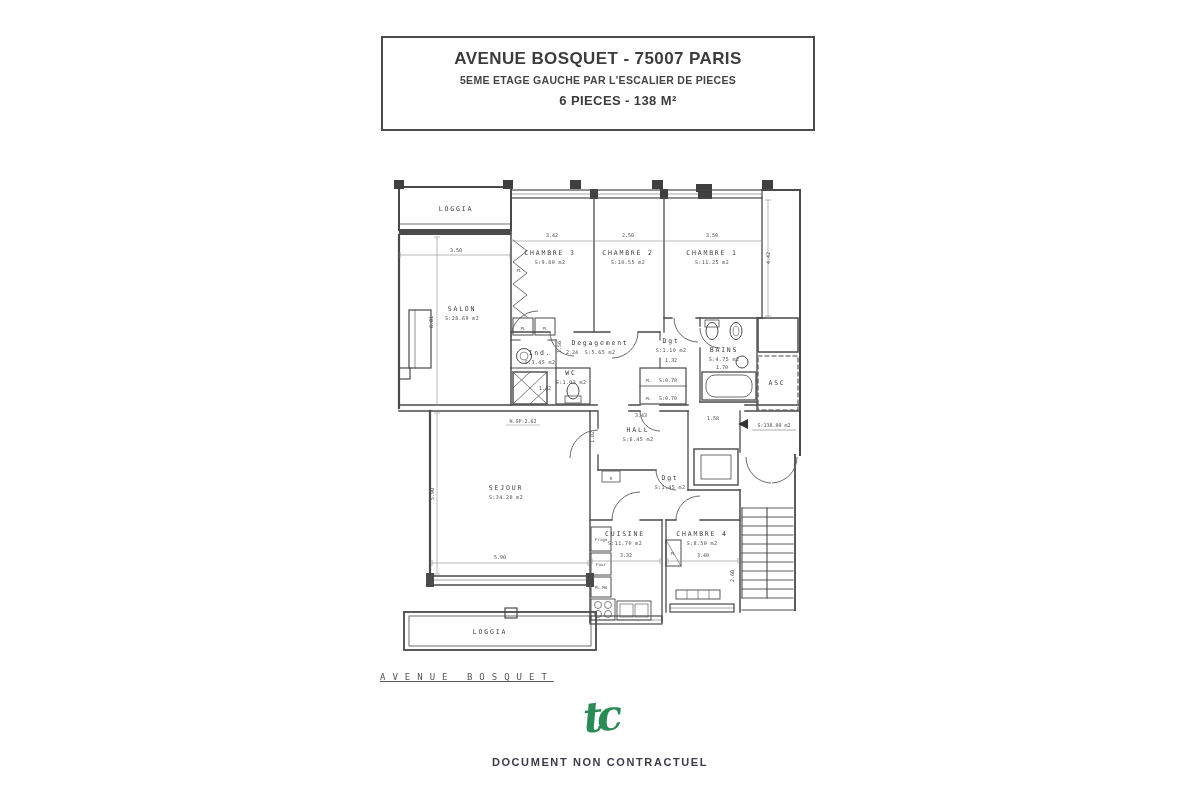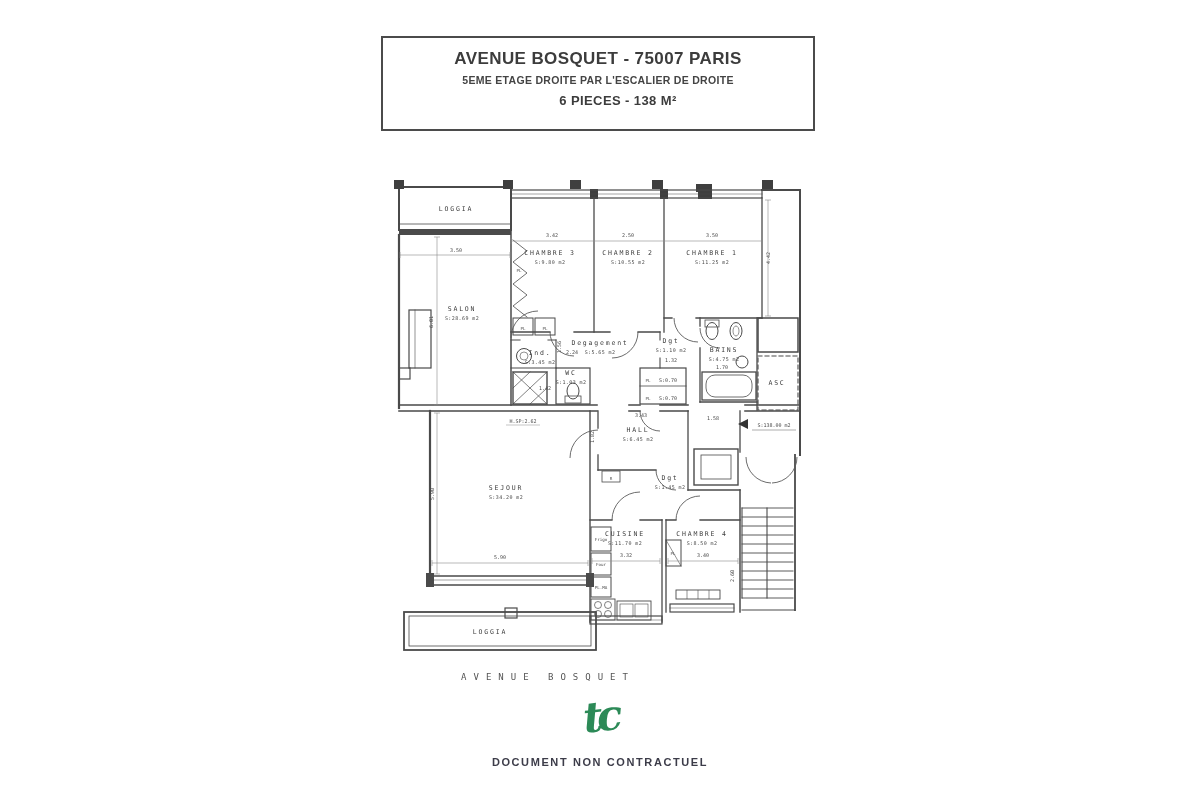--- a/index.html
+++ b/index.html
@@ -12,36 +12,36 @@
   .tb-line2{font-size:10.5px;font-weight:bold;letter-spacing:0.3px;margin-top:5px;color:#444;}
   .tb-line3{font-size:13px;font-weight:bold;letter-spacing:0.4px;margin-top:7px;color:#3c3c3c;padding-left:40px;}
   .plan-wrap{position:absolute;left:385px;top:175px;width:430px;height:505px;text-align:center;}
   svg{display:block;}
   .room-label{font-family:"DejaVu Sans Mono",monospace;font-size:6.5px;letter-spacing:1.8px;
     fill:#3d3d3d;text-anchor:middle;}
   .room-area{font-family:"DejaVu Sans Mono",monospace;font-size:5px;letter-spacing:0.4px;
     fill:#4a4a4a;text-anchor:middle;}
   .dim{font-family:"DejaVu Sans Mono",monospace;font-size:5px;fill:#4a4a4a;text-anchor:middle;}
   .misc-label{font-family:"DejaVu Sans Mono",monospace;font-size:4.2px;fill:#4a4a4a;text-anchor:middle;}
-  .street-label{position:absolute;left:388px;top:672px;width:320px;text-align:center;
-    font-family:"DejaVu Sans Mono",monospace;font-size:9px;letter-spacing:7px;color:#555;}
+  .street-label{position:absolute;left:380px;top:672px;width:320px;
+    font-family:"DejaVu Sans Mono",monospace;font-size:9px;letter-spacing:7px;color:#555;text-decoration:underline;}
   .logo{position:absolute;left:540px;top:692px;width:120px;height:54px;text-align:center;
     font-family:"DejaVu Serif",serif;font-style:italic;font-weight:bold;font-size:42px;
     letter-spacing:-6px;transform:rotate(-6deg);line-height:50px;}
   .disclaimer{position:absolute;left:400px;top:756px;width:400px;text-align:center;
     font-size:11px;font-weight:bold;letter-spacing:1.6px;color:#3c3c49;}
 </style>
 </head>
 <body>
 
 <div class="page">
 
   <div class="title-block">
     <div class="tb-line1">AVENUE BOSQUET - 75007 PARIS</div>
-    <div class="tb-line2">5EME ETAGE DROITE PAR L'ESCALIER DE DROITE</div>
+    <div class="tb-line2">5EME ETAGE GAUCHE PAR L'ESCALIER DE PIECES</div>
     <div class="tb-line3">6 PIECES - 138 M²</div>
   </div>
 
   <div class="plan-wrap">
     <svg viewBox="385 175 430 505" width="430" height="505" xmlns="http://www.w3.org/2000/svg">
 
       <g stroke="#4a4a4a" fill="none" stroke-linecap="square">
 
         <rect x="399" y="187" width="112" height="43" stroke-width="2"></rect>
         <line x1="399" y1="224" x2="511" y2="224" stroke-width="0.8"></line>

